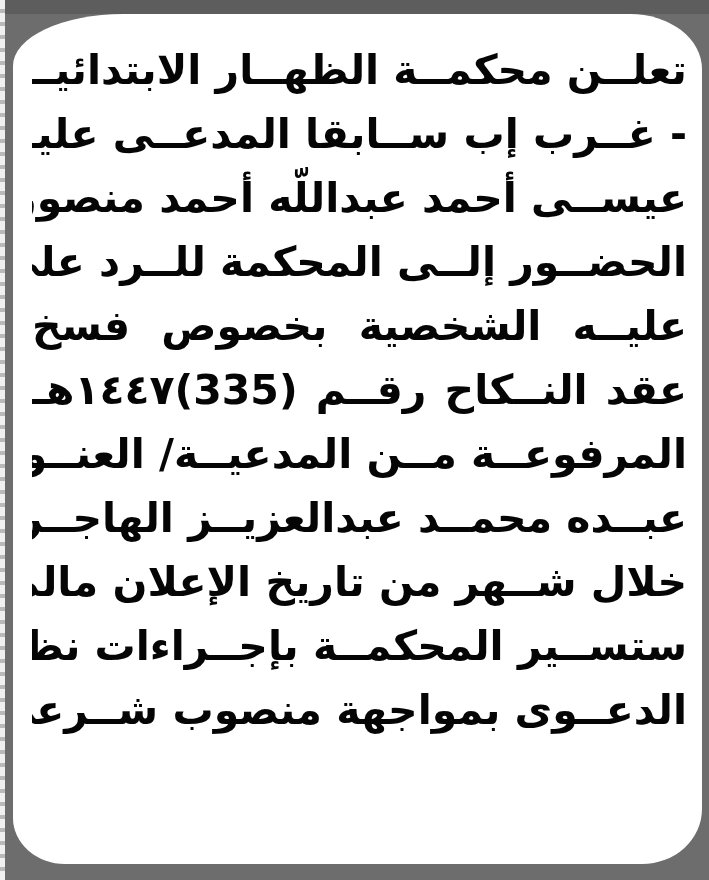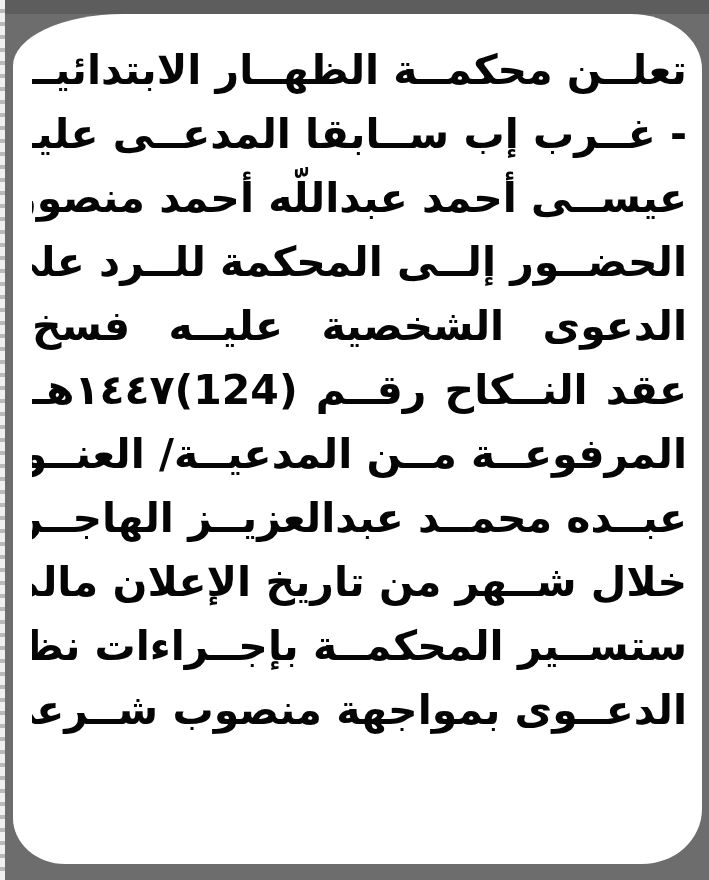--- a/index.html
+++ b/index.html
@@ -64,21 +64,21 @@
 
 <div class="scan">
   <div class="top-band"></div>
   <div class="edge-strip"></div>
 
   <div class="card" dir="rtl">
     <div class="line">تعلــن محكمــة الظهــار الابتدائيــة</div>
     <div class="line">- غــرب إب ســابقا المدعــى عليــه/</div>
     <div class="line">عيســى أحمد عبداللّه أحمد منصور</div>
     <div class="line">الحضــور إلــى المحكمة للــرد على</div>
-    <div class="line">الدعوى الشخصية عليــه فسخ</div>
-    <div class="line">عقد النــكاح رقــم (124)١٤٤٧هـ</div>
+    <div class="line">عليــه الشخصية بخصوص فسخ</div>
+    <div class="line">عقد النــكاح رقــم (335)١٤٤٧هـ</div>
     <div class="line">المرفوعــة مــن المدعيــة/ العنــود</div>
     <div class="line">عبــده محمــد عبدالعزيــز الهاجــري</div>
     <div class="line">خلال شــهر من تاريخ الإعلان مالم</div>
     <div class="line">ستســير المحكمــة بإجــراءات نظر</div>
     <div class="line">الدعــوى بمواجهة منصوب شــرعي</div>
   </div>
 </div>
 
 </body></html>

